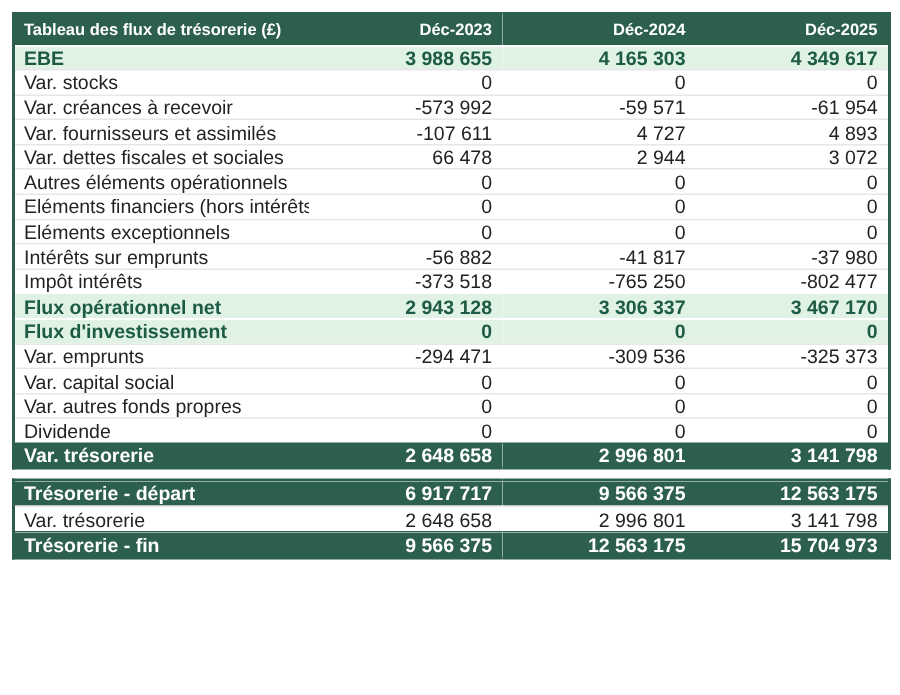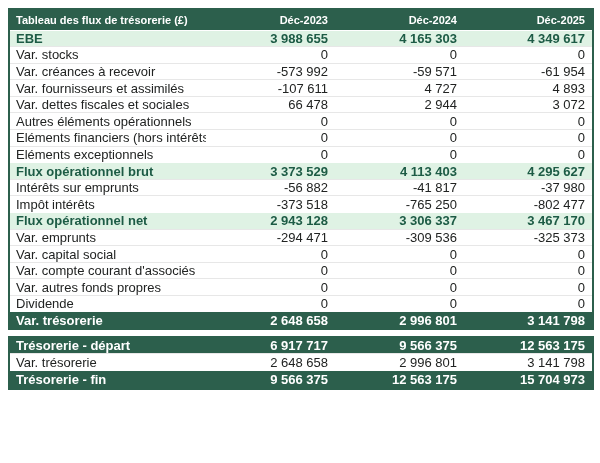--- a/index.html
+++ b/index.html
@@ -125,58 +125,52 @@
           <td class="num">0</td>
           <td class="num">0</td>
           <td class="num">0</td>
         </tr>
         <tr class="normal">
           <td class="label">Eléments exceptionnels</td>
           <td class="num">0</td>
           <td class="num">0</td>
           <td class="num">0</td>
         </tr>
-        <tr class="subtotal">
-          <td class="label">Flux opérationnel brut</td>
-          <td class="num">3 373 529</td>
-          <td class="num">4 113 403</td>
-          <td class="num">4 295 627</td>
-        </tr>
         <tr class="normal">
           <td class="label">Intérêts sur emprunts</td>
           <td class="num">-56 882</td>
           <td class="num">-41 817</td>
           <td class="num">-37 980</td>
         </tr>
         <tr class="normal">
           <td class="label">Impôt intérêts</td>
           <td class="num">-373 518</td>
           <td class="num">-765 250</td>
           <td class="num">-802 477</td>
         </tr>
         <tr class="subtotal">
           <td class="label">Flux opérationnel net</td>
           <td class="num">2 943 128</td>
           <td class="num">3 306 337</td>
           <td class="num">3 467 170</td>
         </tr>
+        <tr class="subtotal">
+          <td class="label">Flux d'investissement</td>
+          <td class="num">0</td>
+          <td class="num">0</td>
+          <td class="num">0</td>
+        </tr>
         <tr class="normal">
           <td class="label">Var. emprunts</td>
           <td class="num">-294 471</td>
           <td class="num">-309 536</td>
           <td class="num">-325 373</td>
         </tr>
         <tr class="normal">
           <td class="label">Var. capital social</td>
-          <td class="num">0</td>
-          <td class="num">0</td>
-          <td class="num">0</td>
-        </tr>
-        <tr class="normal">
-          <td class="label">Var. compte courant d'associés</td>
           <td class="num">0</td>
           <td class="num">0</td>
           <td class="num">0</td>
         </tr>
         <tr class="normal">
           <td class="label">Var. autres fonds propres</td>
           <td class="num">0</td>
           <td class="num">0</td>
           <td class="num">0</td>
         </tr>

